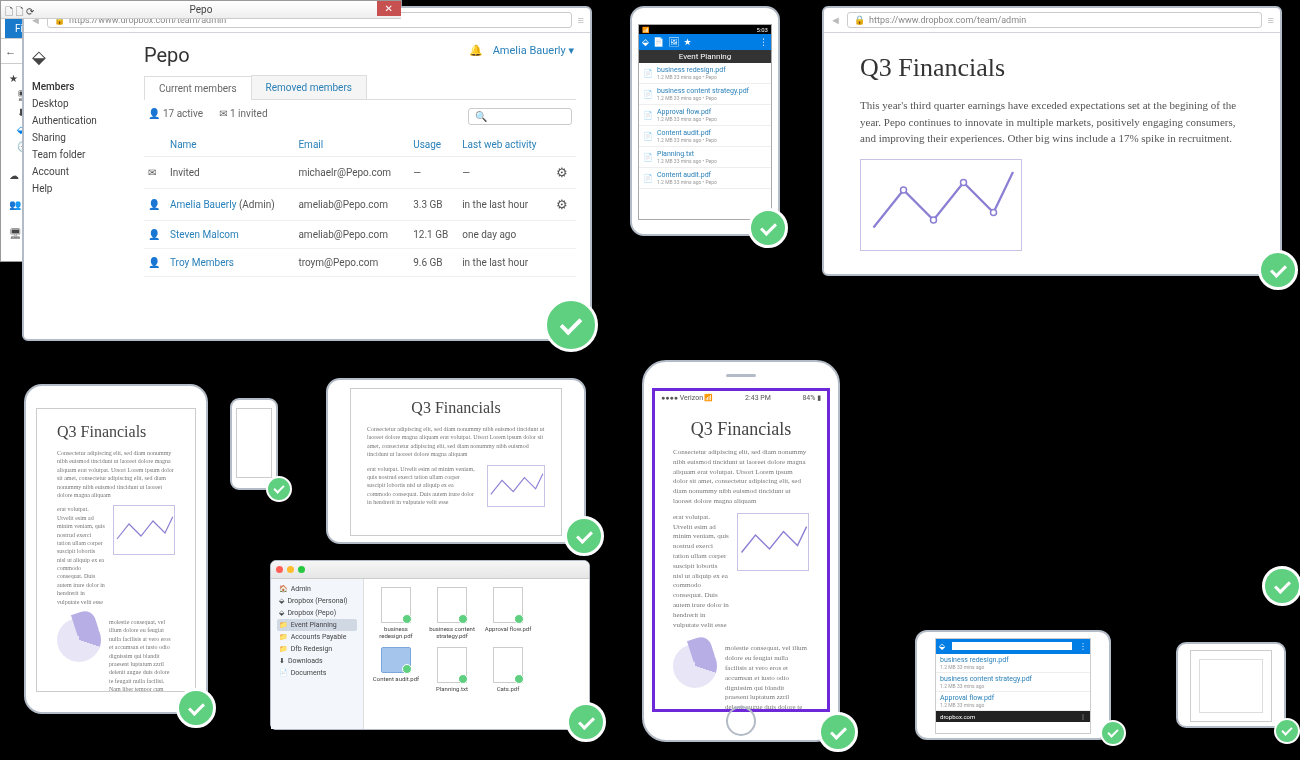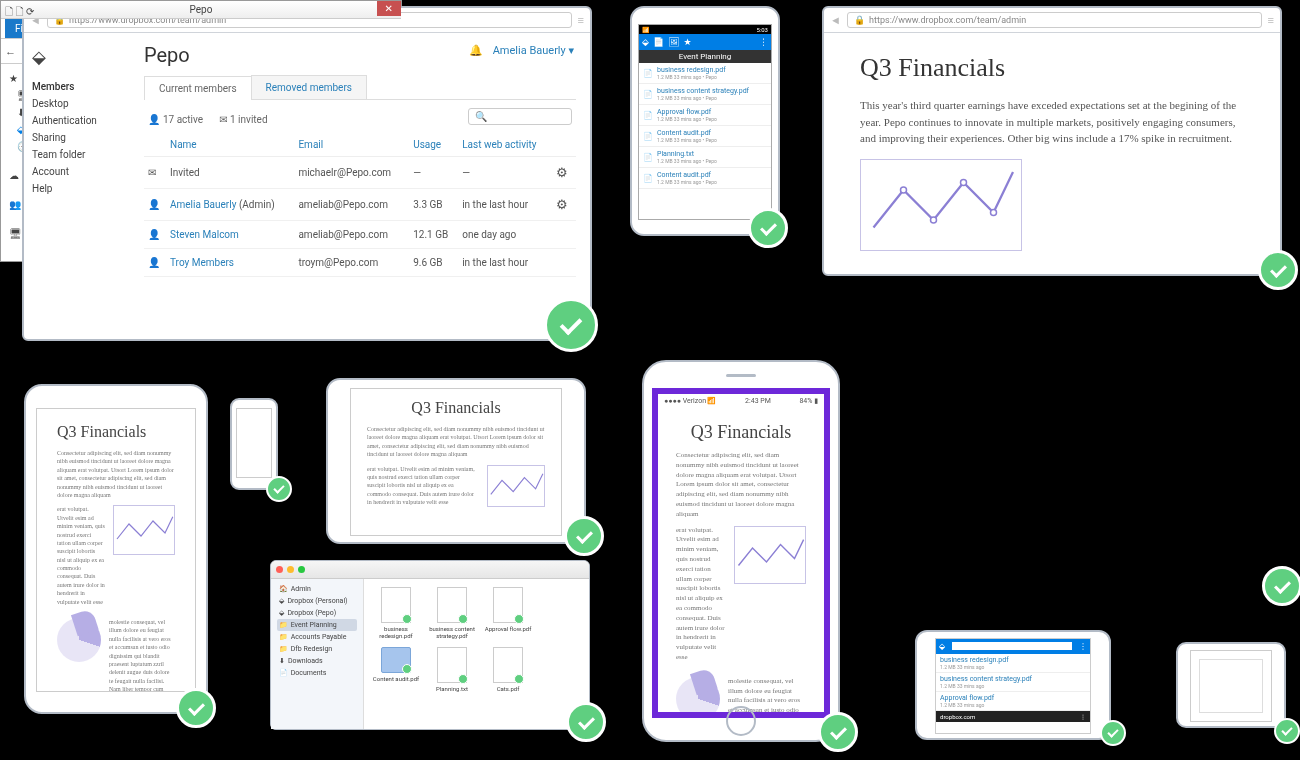--- a/index.html
+++ b/index.html
@@ -19,21 +19,21 @@
 #admin .body{display:flex;height:calc(100% - 22px)}
 #admin .sidebar{width:90px;padding:10px 8px;font-size:10px}
 #admin .logo{color:#007ee5;font-size:18px;margin-bottom:8px}
 #admin .sidebar div{padding:3px 0;color:#444}
 #admin .main{flex:1;padding:6px 14px}
 #admin h1{font-size:20px;font-weight:400;margin:4px 0 8px;color:#333}
 #admin .topbar{display:flex;align-items:center;gap:10px;position:absolute;right:16px;top:36px;color:#2a80b9;font-size:11px}
 #admin .tabs{display:flex;border-bottom:1px solid #ddd}
 #admin .tab{padding:6px 14px;border:1px solid #ddd;border-bottom:none;margin-right:-1px;font-size:10px;background:#f5f5f5;color:#2a80b9}
 #admin .tab.active{background:#fff;color:#666;position:relative;top:1px}
-#admin .stats{padding:8px 4px;font-size:10px;color:#666;display:flex;gap:16px;align-items:flex-end}
+#admin .stats{padding:8px 4px;font-size:10px;color:#666;display:flex;gap:16px;align-items:flex-start}
 #admin .search{margin-left:auto;border:1px solid #ccc;border-radius:3px;padding:2px 6px;width:90px;color:#999}
 #admin table{width:100%;border-collapse:collapse;font-size:10px}
 #admin th{text-align:left;color:#2a80b9;padding:6px 4px;border-bottom:1px solid #eee;font-weight:400}
 #admin td{padding:8px 4px;border-bottom:1px solid #f0f0f0;color:#555}
 #admin .user-icon{color:#2a80b9;margin-right:4px}
 .gear{color:#2a80b9;font-size:13px}
 
 #android{left:630px;top:6px;width:150px;height:230px;border-radius:14px;padding:16px 6px}
 #android .screen{background:#fff;border:1px solid #aaa;height:100%;overflow:hidden}
 #android .status{background:#000;color:#fff;font-size:6px;display:flex;justify-content:space-between;padding:1px 3px}
@@ -71,21 +71,21 @@
 #finder .side{width:80px;background:#f3f6fa;border-right:1px solid #ddd;padding:4px 6px;font-size:7px}
 #finder .side div{padding:2px 2px;display:flex;gap:3px;align-items:center}
 #finder .side .hl{background:#d0d8e4;border-radius:2px}
 #finder .files{flex:1;padding:8px;display:flex;flex-wrap:wrap;gap:8px;align-content:flex-start}
 #finder .file{width:48px;text-align:center;font-size:6px}
 #finder .file .icon{width:28px;height:34px;margin:0 auto 2px;background:#fff;border:1px solid #ccc;position:relative}
 #finder .file .ok{width:8px;height:8px;border-radius:50%;background:#5fcf80;position:absolute;bottom:-2px;right:-2px;border:1px solid #fff}
 .folder{background:#a6c5ed!important;border-color:#7ba6d9!important;height:24px!important;border-radius:2px}
 
 #iphone{left:642px;top:360px;width:198px;height:382px;border-radius:24px;padding:26px 8px 34px}
-#iphone .screen{border:6px solid #6d28d9;height:100%;overflow:hidden}
+#iphone .screen{border:3px solid #6d28d9;height:100%;overflow:hidden}
 #iphone .status{display:flex;justify-content:space-between;padding:3px 6px;font-size:7px;color:#555}
 #iphone .home{width:26px;height:26px;border:2px solid #b3bbc6;border-radius:50%;position:absolute;bottom:4px;left:calc(50% - 15px)}
 #iphone .speaker{width:30px;height:3px;background:#b3bbc6;border-radius:2px;position:absolute;top:12px;left:calc(50% - 15px)}
 
 #explorer{left:885px;top:330px;width:400px;height:260px;background:#fff;border:1px solid #999}
 #explorer .title{background:linear-gradient(#fff,#eee);padding:3px 6px;font-size:10px;text-align:center;position:relative;border-bottom:1px solid #ccc}
 #explorer .close{position:absolute;right:0;top:0;background:#c75050;color:#fff;padding:2px 8px;font-size:10px}
 #explorer .ribbon{display:flex;gap:4px;padding:0 4px;font-size:10px;border-bottom:1px solid #ccc}
 #explorer .ribbon div{padding:4px 10px}
 #explorer .ribbon .file{background:#1979ca;color:#fff}

